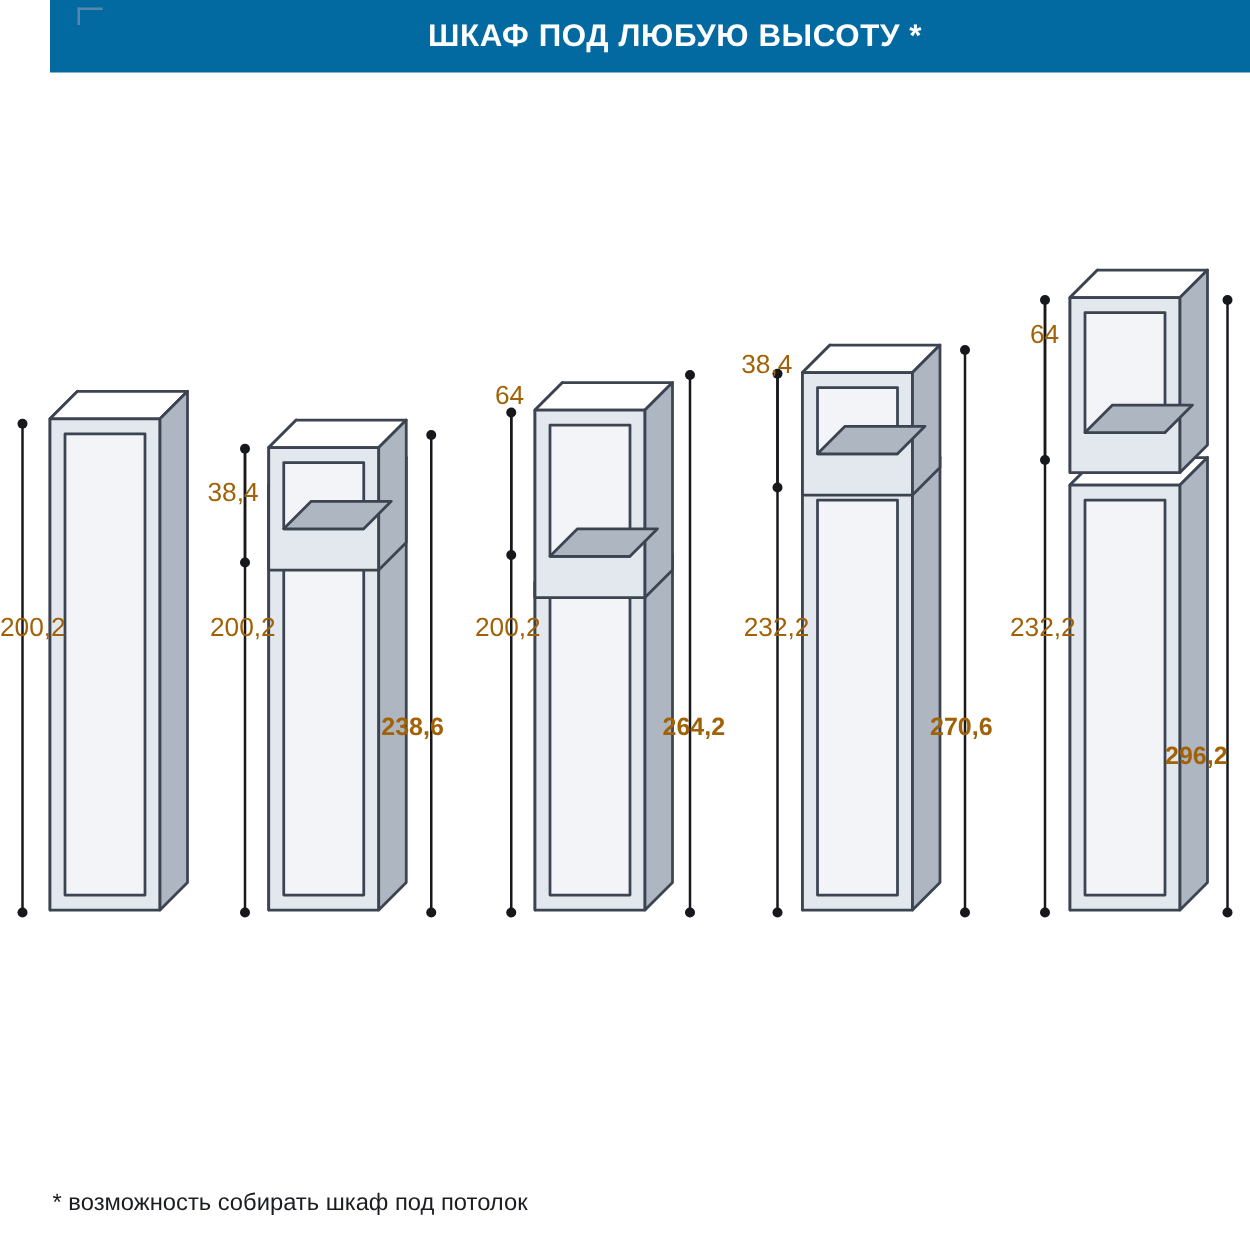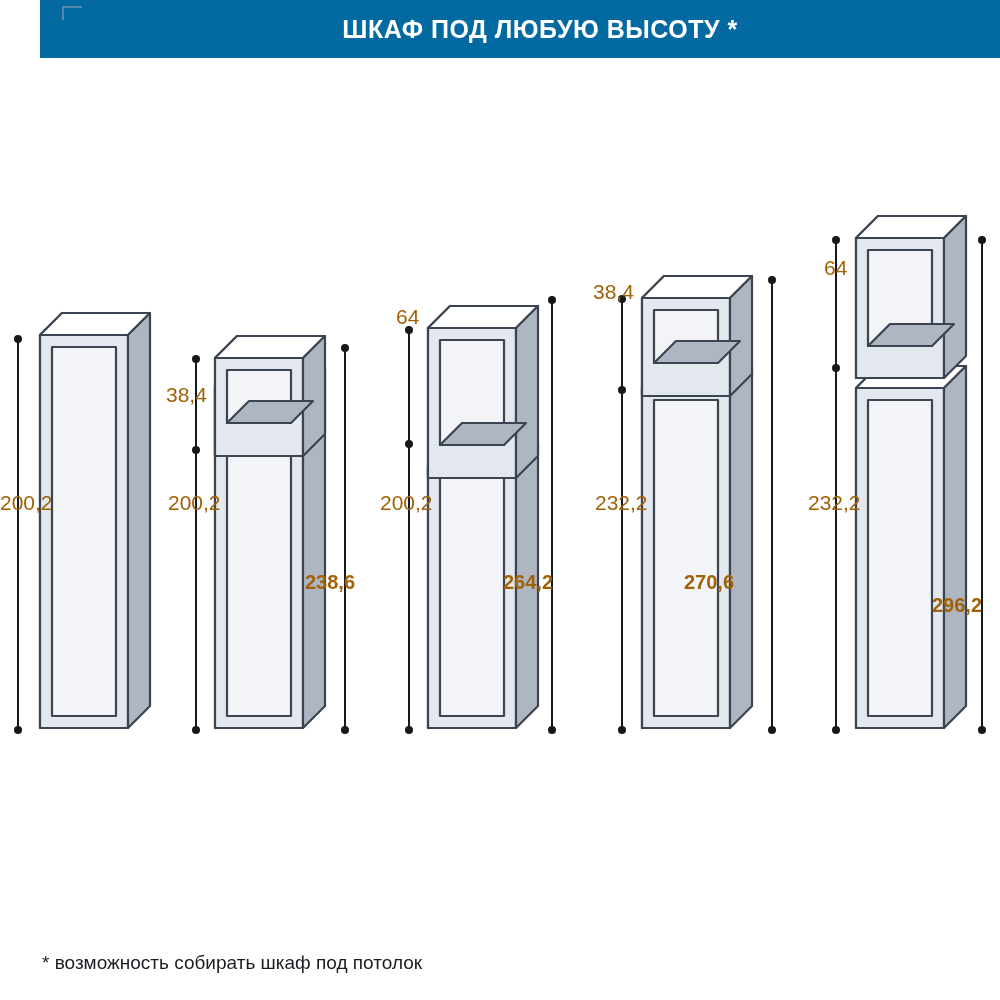--- a/index.html
+++ b/index.html
@@ -230,25 +230,25 @@
     </svg>
 
     <span class="label small" style="left:0px;  top:433px;">200,2</span>
 
     <span class="label small" style="left:168px;top:433px;">200,2</span>
     <span class="label small" style="left:166px;top:325px;">38,4</span>
     <span class="label total" style="left:305px;top:513px;">238,6</span>
 
     <span class="label small" style="left:380px;top:433px;">200,2</span>
     <span class="label small" style="left:396px;top:247px;">64</span>
-    <span class="label total" style="left:503px;top:513px;">264,2</span>
+    <span class="label total" style="left:530px;top:513px;">264,2</span>
 
     <span class="label small" style="left:595px;top:433px;">232,2</span>
     <span class="label small" style="left:593px;top:222px;">38,4</span>
-    <span class="label total" style="left:684px;top:513px;">270,6</span>
+    <span class="label total" style="left:744px;top:513px;">270,6</span>
 
     <span class="label small" style="left:808px;top:433px;">232,2</span>
     <span class="label small" style="left:824px;top:198px;">64</span>
     <span class="label total" style="left:932px;top:536px;">296,2</span>
   </div>
 
   <div class="footnote">* возможность собирать шкаф под потолок</div>
 
 </div>
 

